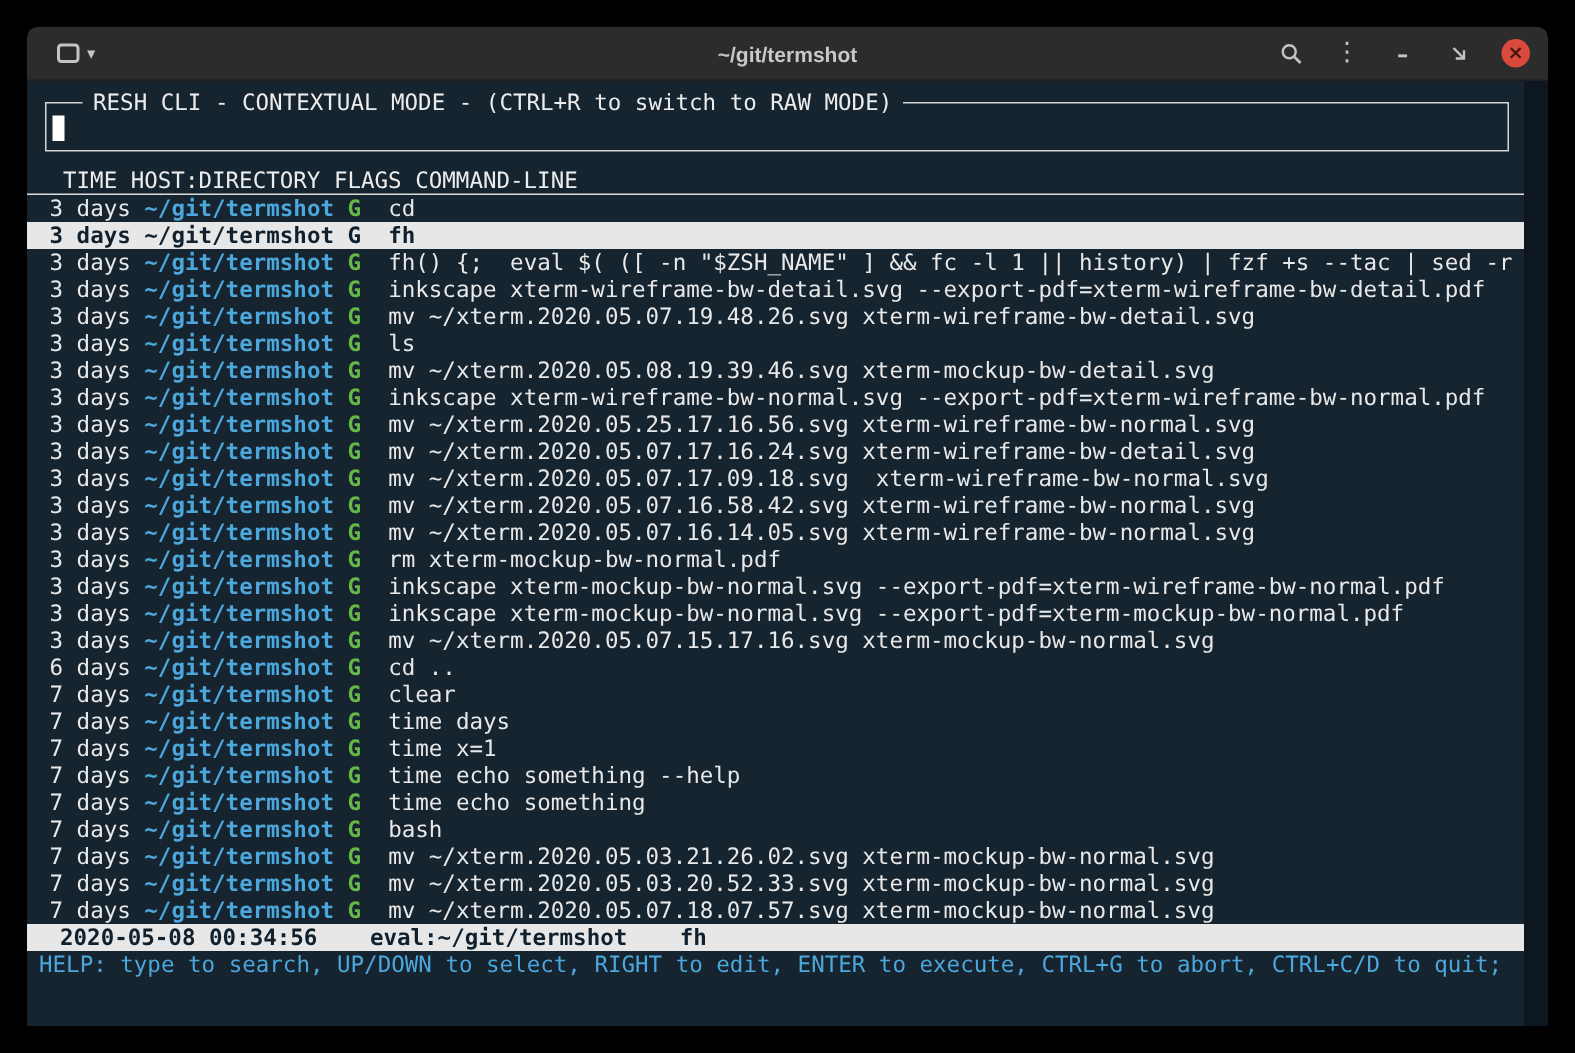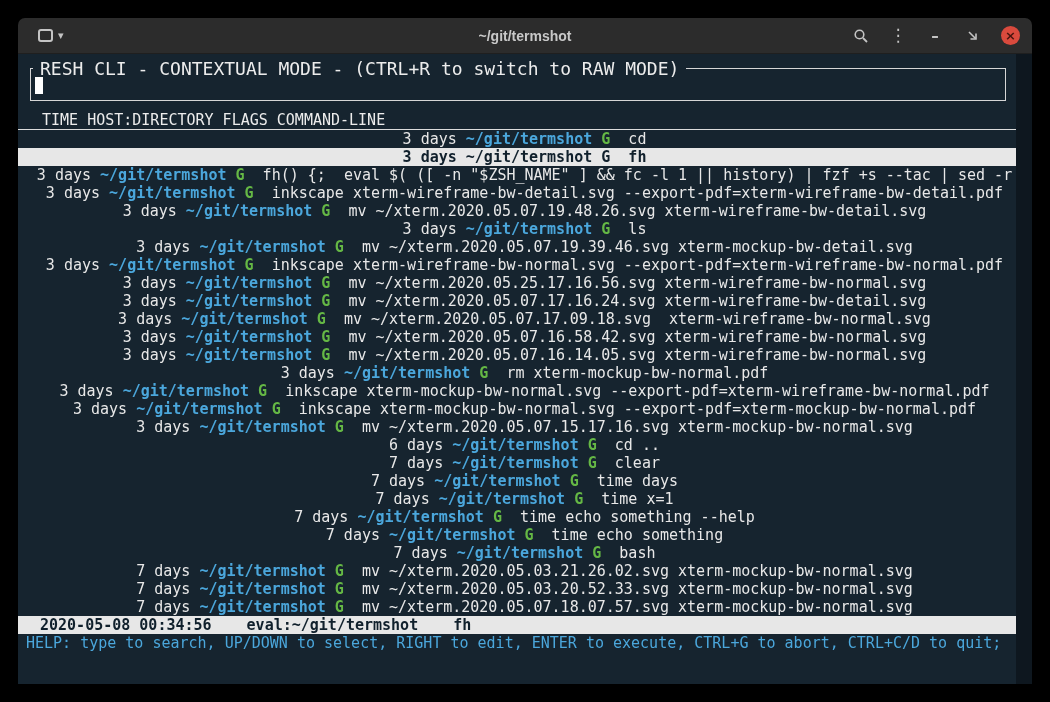--- a/index.html
+++ b/index.html
@@ -59,32 +59,32 @@
     font-size:15px;color:#e8e8e8;
   }
   .term-content{margin-right:16px;height:100%;overflow:hidden;}
   .scrollbar{position:absolute;top:0;right:0;bottom:0;width:16px;background:#0e171f;}
 
   .search-box{
     margin:14px 10px 0 12px;height:33px;
     border:1px solid #d6d6d6;position:relative;
   }
   .box-label{
-    position:absolute;top:-10px;left:2px;padding:0 7px;
+    position:absolute;top:-10px;left:24px;padding:0 7px;
     background:var(--terminal-bg);color:#ececec;
-    font-size:18px;line-height:19px;white-space:pre;
+    font-size:15px;line-height:19px;white-space:pre;
   }
   .cursor{position:absolute;left:4px;top:8px;width:8px;height:17px;background:#ffffff;}
 
   .col-header{
     margin-top:10px;height:19px;line-height:18px;padding-left:24px;
     border-bottom:1px solid #dcdcdc;color:#ececec;white-space:pre;
   }
 
-  .rows{width:100%;text-align:center;}
+  .rows{width:100%;}
   .row{height:18px;line-height:18px;padding-left:15px;white-space:pre;overflow:hidden;}
   .c-time{color:#e8e8e8;}
   .c-path{color:var(--accent-blue);font-weight:bold;}
   .c-flag{color:var(--flag-green);font-weight:bold;}
   .c-cmd{color:#e8e8e8;}
   .row.selected{background:var(--selection-bg);}
   .row.selected span{color:var(--selection-fg);font-weight:bold;}
 
   .statusbar{
     height:18px;line-height:18px;background:var(--selection-bg);
@@ -145,21 +145,21 @@
 
       <div class="col-header">TIME HOST:DIRECTORY FLAGS COMMAND-LINE</div>
 
       <div class="rows">
           <div class="row"><span class="c-time">3 days</span> <span class="c-path">~/git/termshot</span> <span class="c-flag">G</span>  <span class="c-cmd">cd</span></div>
           <div class="row selected"><span class="c-time">3 days</span> <span class="c-path">~/git/termshot</span> <span class="c-flag">G</span>  <span class="c-cmd">fh</span></div>
           <div class="row"><span class="c-time">3 days</span> <span class="c-path">~/git/termshot</span> <span class="c-flag">G</span>  <span class="c-cmd">fh() {;  eval $( ([ -n "$ZSH_NAME" ] &amp;&amp; fc -l 1 || history) | fzf +s --tac | sed -r</span></div>
           <div class="row"><span class="c-time">3 days</span> <span class="c-path">~/git/termshot</span> <span class="c-flag">G</span>  <span class="c-cmd">inkscape xterm-wireframe-bw-detail.svg --export-pdf=xterm-wireframe-bw-detail.pdf</span></div>
           <div class="row"><span class="c-time">3 days</span> <span class="c-path">~/git/termshot</span> <span class="c-flag">G</span>  <span class="c-cmd">mv ~/xterm.2020.05.07.19.48.26.svg xterm-wireframe-bw-detail.svg</span></div>
           <div class="row"><span class="c-time">3 days</span> <span class="c-path">~/git/termshot</span> <span class="c-flag">G</span>  <span class="c-cmd">ls</span></div>
-          <div class="row"><span class="c-time">3 days</span> <span class="c-path">~/git/termshot</span> <span class="c-flag">G</span>  <span class="c-cmd">mv ~/xterm.2020.05.07.19.39.46.svg xterm-mockup-bw-detail.svg</span></div>
+          <div class="row"><span class="c-time">3 days</span> <span class="c-path">~/git/termshot</span> <span class="c-flag">G</span>  <span class="c-cmd">mv ~/xterm.2020.05.08.19.39.46.svg xterm-mockup-bw-detail.svg</span></div>
           <div class="row"><span class="c-time">3 days</span> <span class="c-path">~/git/termshot</span> <span class="c-flag">G</span>  <span class="c-cmd">inkscape xterm-wireframe-bw-normal.svg --export-pdf=xterm-wireframe-bw-normal.pdf</span></div>
           <div class="row"><span class="c-time">3 days</span> <span class="c-path">~/git/termshot</span> <span class="c-flag">G</span>  <span class="c-cmd">mv ~/xterm.2020.05.25.17.16.56.svg xterm-wireframe-bw-normal.svg</span></div>
           <div class="row"><span class="c-time">3 days</span> <span class="c-path">~/git/termshot</span> <span class="c-flag">G</span>  <span class="c-cmd">mv ~/xterm.2020.05.07.17.16.24.svg xterm-wireframe-bw-detail.svg</span></div>
           <div class="row"><span class="c-time">3 days</span> <span class="c-path">~/git/termshot</span> <span class="c-flag">G</span>  <span class="c-cmd">mv ~/xterm.2020.05.07.17.09.18.svg  xterm-wireframe-bw-normal.svg</span></div>
           <div class="row"><span class="c-time">3 days</span> <span class="c-path">~/git/termshot</span> <span class="c-flag">G</span>  <span class="c-cmd">mv ~/xterm.2020.05.07.16.58.42.svg xterm-wireframe-bw-normal.svg</span></div>
           <div class="row"><span class="c-time">3 days</span> <span class="c-path">~/git/termshot</span> <span class="c-flag">G</span>  <span class="c-cmd">mv ~/xterm.2020.05.07.16.14.05.svg xterm-wireframe-bw-normal.svg</span></div>
           <div class="row"><span class="c-time">3 days</span> <span class="c-path">~/git/termshot</span> <span class="c-flag">G</span>  <span class="c-cmd">rm xterm-mockup-bw-normal.pdf</span></div>
           <div class="row"><span class="c-time">3 days</span> <span class="c-path">~/git/termshot</span> <span class="c-flag">G</span>  <span class="c-cmd">inkscape xterm-mockup-bw-normal.svg --export-pdf=xterm-wireframe-bw-normal.pdf</span></div>
           <div class="row"><span class="c-time">3 days</span> <span class="c-path">~/git/termshot</span> <span class="c-flag">G</span>  <span class="c-cmd">inkscape xterm-mockup-bw-normal.svg --export-pdf=xterm-mockup-bw-normal.pdf</span></div>
           <div class="row"><span class="c-time">3 days</span> <span class="c-path">~/git/termshot</span> <span class="c-flag">G</span>  <span class="c-cmd">mv ~/xterm.2020.05.07.15.17.16.svg xterm-mockup-bw-normal.svg</span></div>

